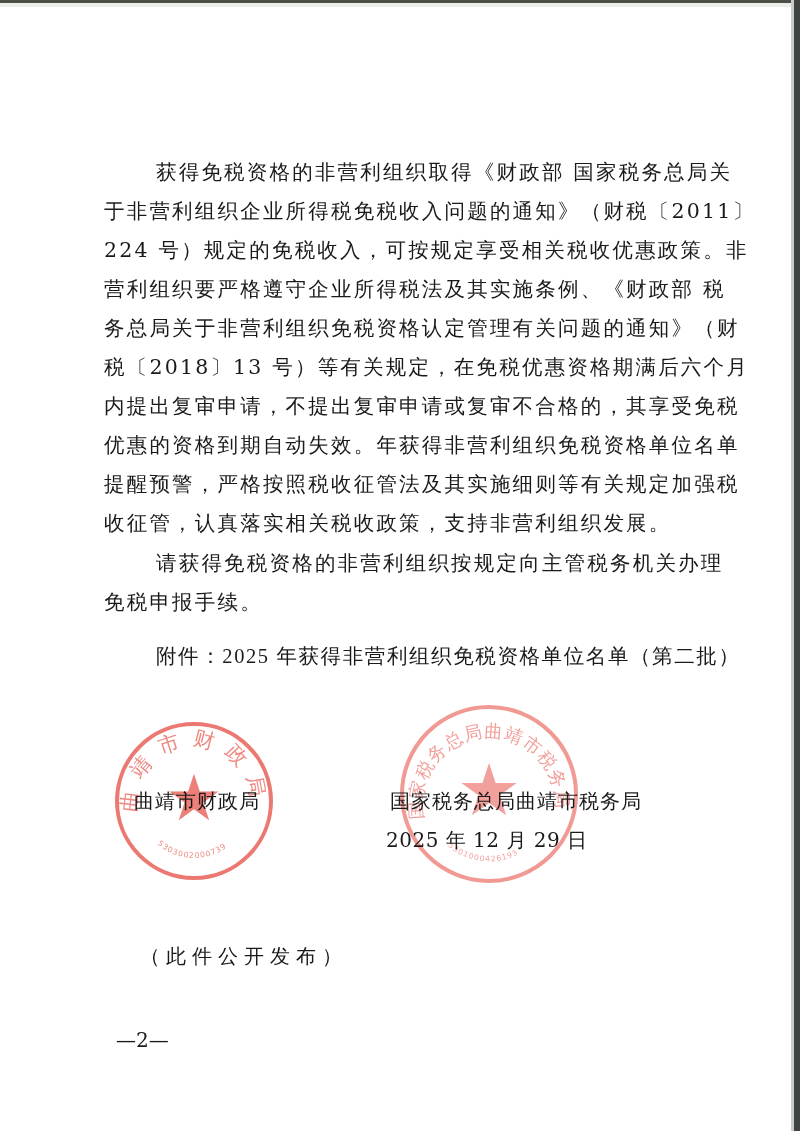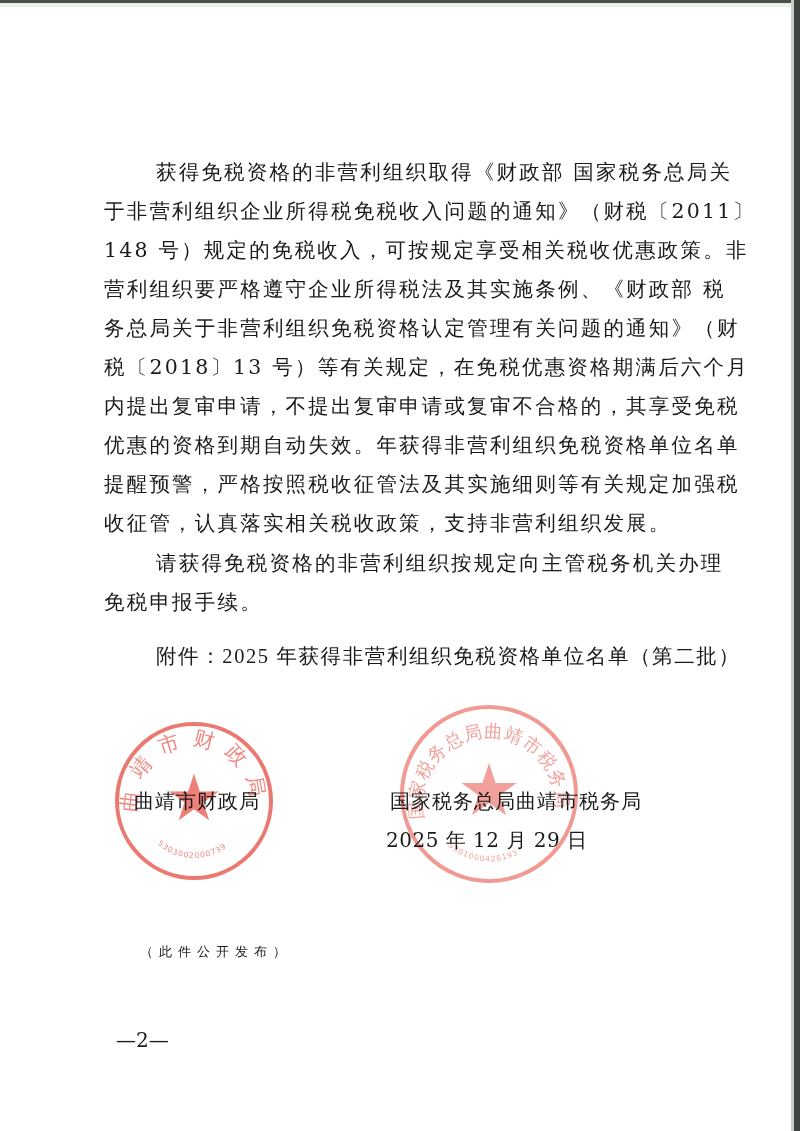--- a/index.html
+++ b/index.html
@@ -33,35 +33,35 @@
     font-family: "DejaVu Sans", sans-serif;
   }
   .stamp .arc-text {
     position: absolute; left: 0; top: 0; width: 100%; height: 100%;
   }
   .stamp svg text { fill: rgba(232, 96, 88, 0.75); }
   .sig {
     position: absolute; font-size: 20px; line-height: 24px; white-space: nowrap;
     letter-spacing: 1px;
   }
-  .note { position: absolute; left: 140px; top: 943px; font-size: 13px; letter-spacing: 6px; }
+  .note { position: absolute; left: 140px; top: 943px; font-size: 20px; letter-spacing: 6px; }
   .pageno { position: absolute; left: 116px; top: 1028px; font-size: 20px; letter-spacing: 0; }
 </style>
 </head>
 <body>
 
 <div class="scan-top"></div>
 <div class="scan-top2"></div>
 <div class="scan-right2"></div>
 <div class="scan-right"></div>
 
 <div>
   <div class="line indent" style="top:160px">获得免税资格的非营利组织取得《财政部 国家税务总局关</div>
   <div class="line" style="top:199px">于非营利组织企业所得税免税收入问题的通知》（财税〔2011〕</div>
-  <div class="line" style="top:238px">148 号）规定的免税收入，可按规定享受相关税收优惠政策。非</div>
+  <div class="line" style="top:238px">224 号）规定的免税收入，可按规定享受相关税收优惠政策。非</div>
   <div class="line" style="top:277px">营利组织要严格遵守企业所得税法及其实施条例、《财政部 税</div>
   <div class="line" style="top:316px">务总局关于非营利组织免税资格认定管理有关问题的通知》（财</div>
   <div class="line" style="top:355px">税〔2018〕13 号）等有关规定，在免税优惠资格期满后六个月</div>
   <div class="line" style="top:394px">内提出复审申请，不提出复审申请或复审不合格的，其享受免税</div>
   <div class="line" style="top:433px">优惠的资格到期自动失效。年获得非营利组织免税资格单位名单</div>
   <div class="line" style="top:472px">提醒预警，严格按照税收征管法及其实施细则等有关规定加强税</div>
   <div class="line last" style="top:511px">收征管，认真落实相关税收政策，支持非营利组织发展。</div>
 </div>
 
 <div>

